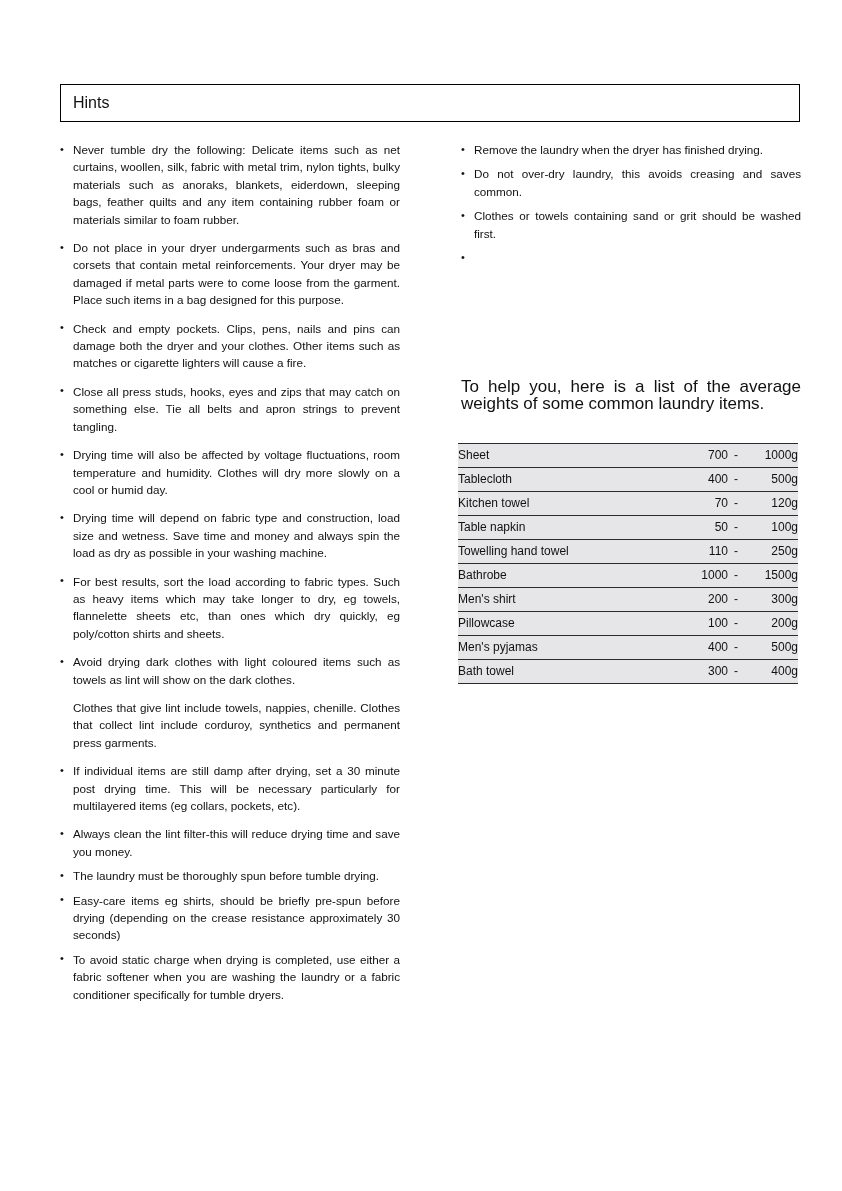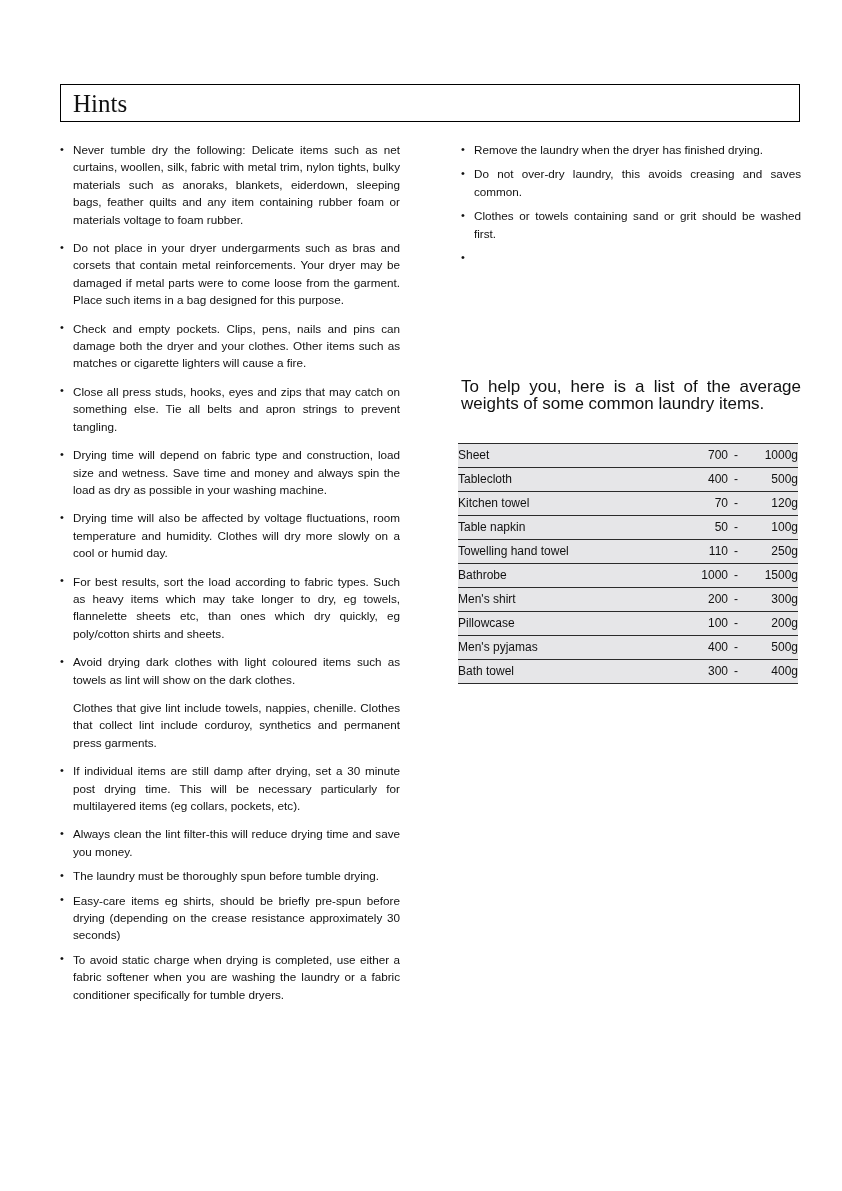--- a/index.html
+++ b/index.html
@@ -33,26 +33,25 @@
     height: 38px;
     border: 1.3px solid #000000;
     box-sizing: border-box;
     background: #ffffff;
   }
   .header-title {
     position: absolute;
     left: 12px;
     top: 50%;
     transform: translateY(-50%);
-    font-size: 25px;
+    font-size: 16px;
     font-weight: 400;
     letter-spacing: 0px;
     line-height: 1;
     color: #111111;
-    font-family: Liberation Serif, serif;
   }
 
   
   .col-left {
     position: absolute;
     left: 60px;
     top: 141px;
     width: 340px;
   }
   .col-right {
@@ -168,26 +167,26 @@
 <body>
 
 <div class="page">
 
   <div class="header-box">
     <div class="header-title">Hints</div>
   </div>
 
   <div class="col-left">
     <ul class="hints">
-      <li>Never tumble dry the following: Delicate items such as net curtains, woollen, silk, fabric with metal trim, nylon tights, bulky materials such as anoraks, blankets, eiderdown, sleeping bags, feather quilts and any item containing rubber foam or materials voltage to foam rubber.</li>
+      <li>Never tumble dry the following: Delicate items such as net curtains, woollen, silk, fabric with metal trim, nylon tights, bulky materials such as anoraks, blankets, eiderdown, sleeping bags, feather quilts and any item containing rubber foam or materials similar to foam rubber.</li>
       <li>Do not place in your dryer undergarments such as bras and corsets that contain metal reinforcements. Your dryer may be damaged if metal parts were to come loose from the garment. Place such items in a bag designed for this purpose.</li>
       <li>Check and empty pockets. Clips, pens, nails and pins can damage both the dryer and your clothes. Other items such as matches or cigarette lighters will cause a fire.</li>
       <li>Close all press studs, hooks, eyes and zips that may catch on something else. Tie all belts and apron strings to prevent tangling.</li>
+      <li>Drying time will also be affected by voltage fluctuations, room temperature and humidity. Clothes will dry more slowly on a cool or humid day.</li>
       <li>Drying time will depend on fabric type and construction, load size and wetness. Save time and money and always spin the load as dry as possible in your washing machine.</li>
-      <li>Drying time will also be affected by voltage fluctuations, room temperature and humidity. Clothes will dry more slowly on a cool or humid day.</li>
       <li>For best results, sort the load according to fabric types. Such as heavy items which may take longer to dry, eg towels, flannelette sheets etc, than ones which dry quickly, eg poly/cotton shirts and sheets.</li>
       <li>Avoid drying dark clothes with light coloured items such as towels as lint will show on the dark clothes.</li>
     </ul>
     <p class="nobullet">Clothes that give lint include towels, nappies, chenille. Clothes that collect lint include corduroy, synthetics and permanent press garments.</p>
     <ul class="hints">
       <li>If individual items are still damp after drying, set a 30 minute post drying time. This will be necessary particularly for multilayered items (eg collars, pockets, etc).</li>
       <li class="tight">Always clean the lint filter-this will reduce drying time and save you money.</li>
       <li class="tight">The laundry must be thoroughly spun before tumble drying.</li>
       <li class="tight">Easy-care items eg shirts, should be briefly pre-spun before drying (depending on the crease resistance approximately 30 seconds)</li>
       <li class="tight">To avoid static charge when drying is completed, use either a fabric softener when you are washing the laundry or a fabric conditioner specifically for tumble dryers.</li>

